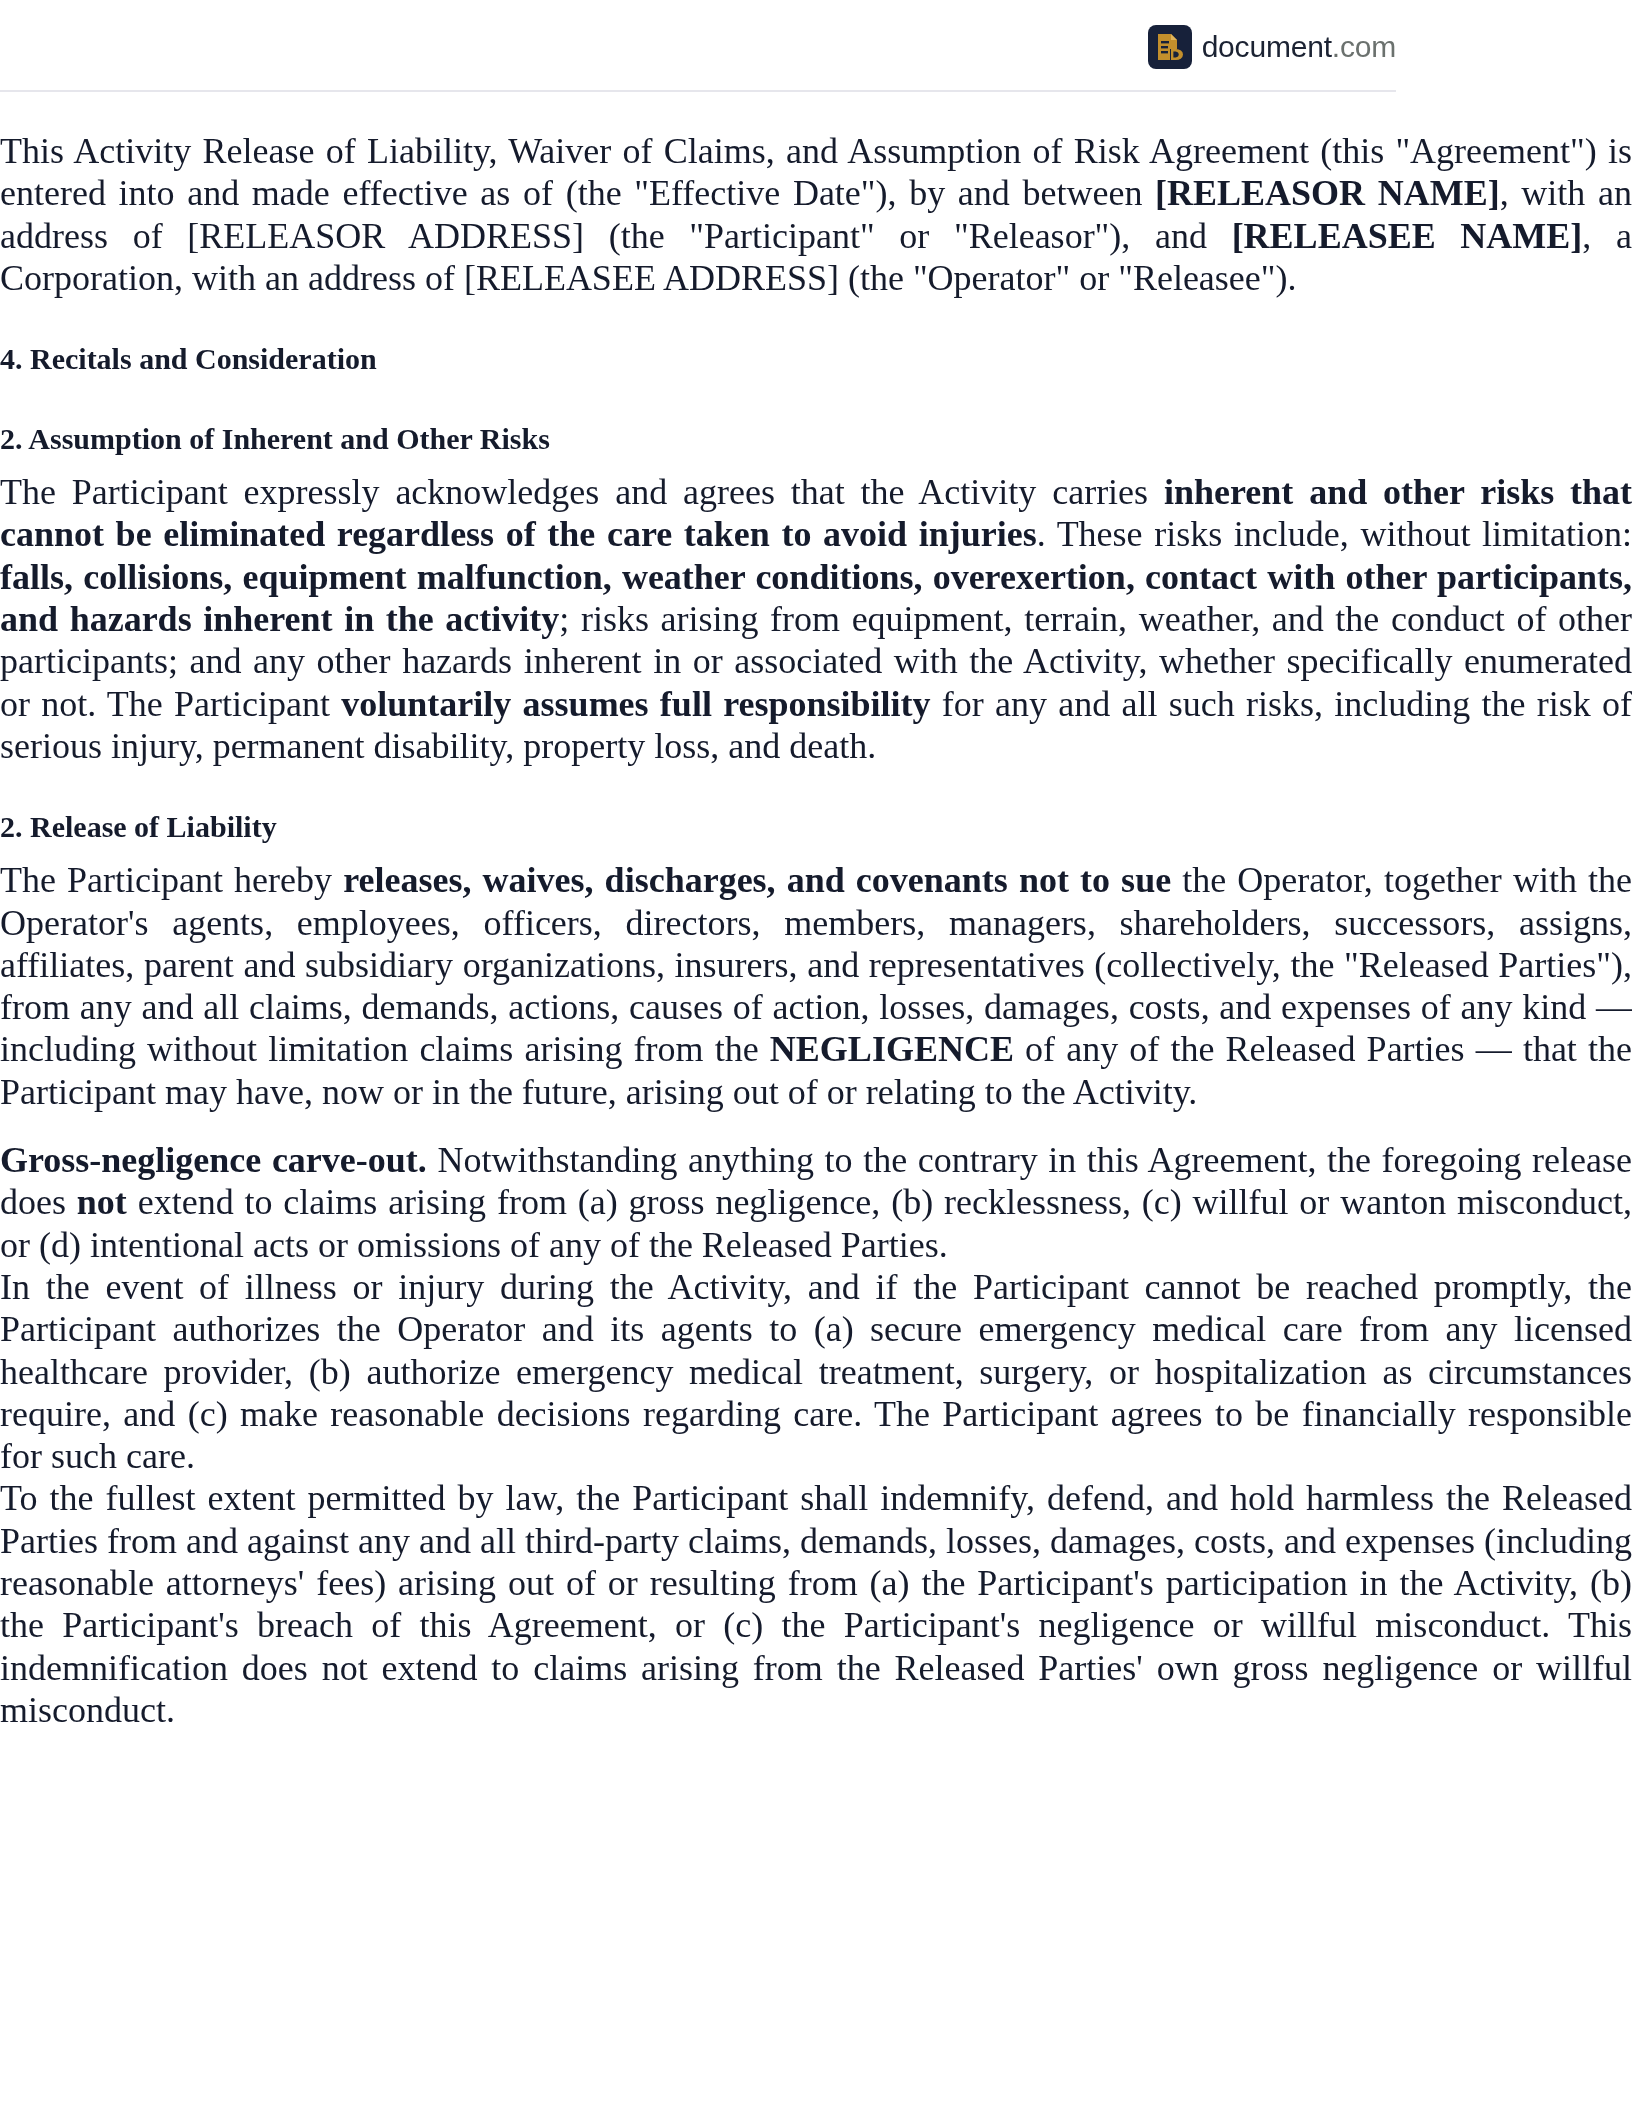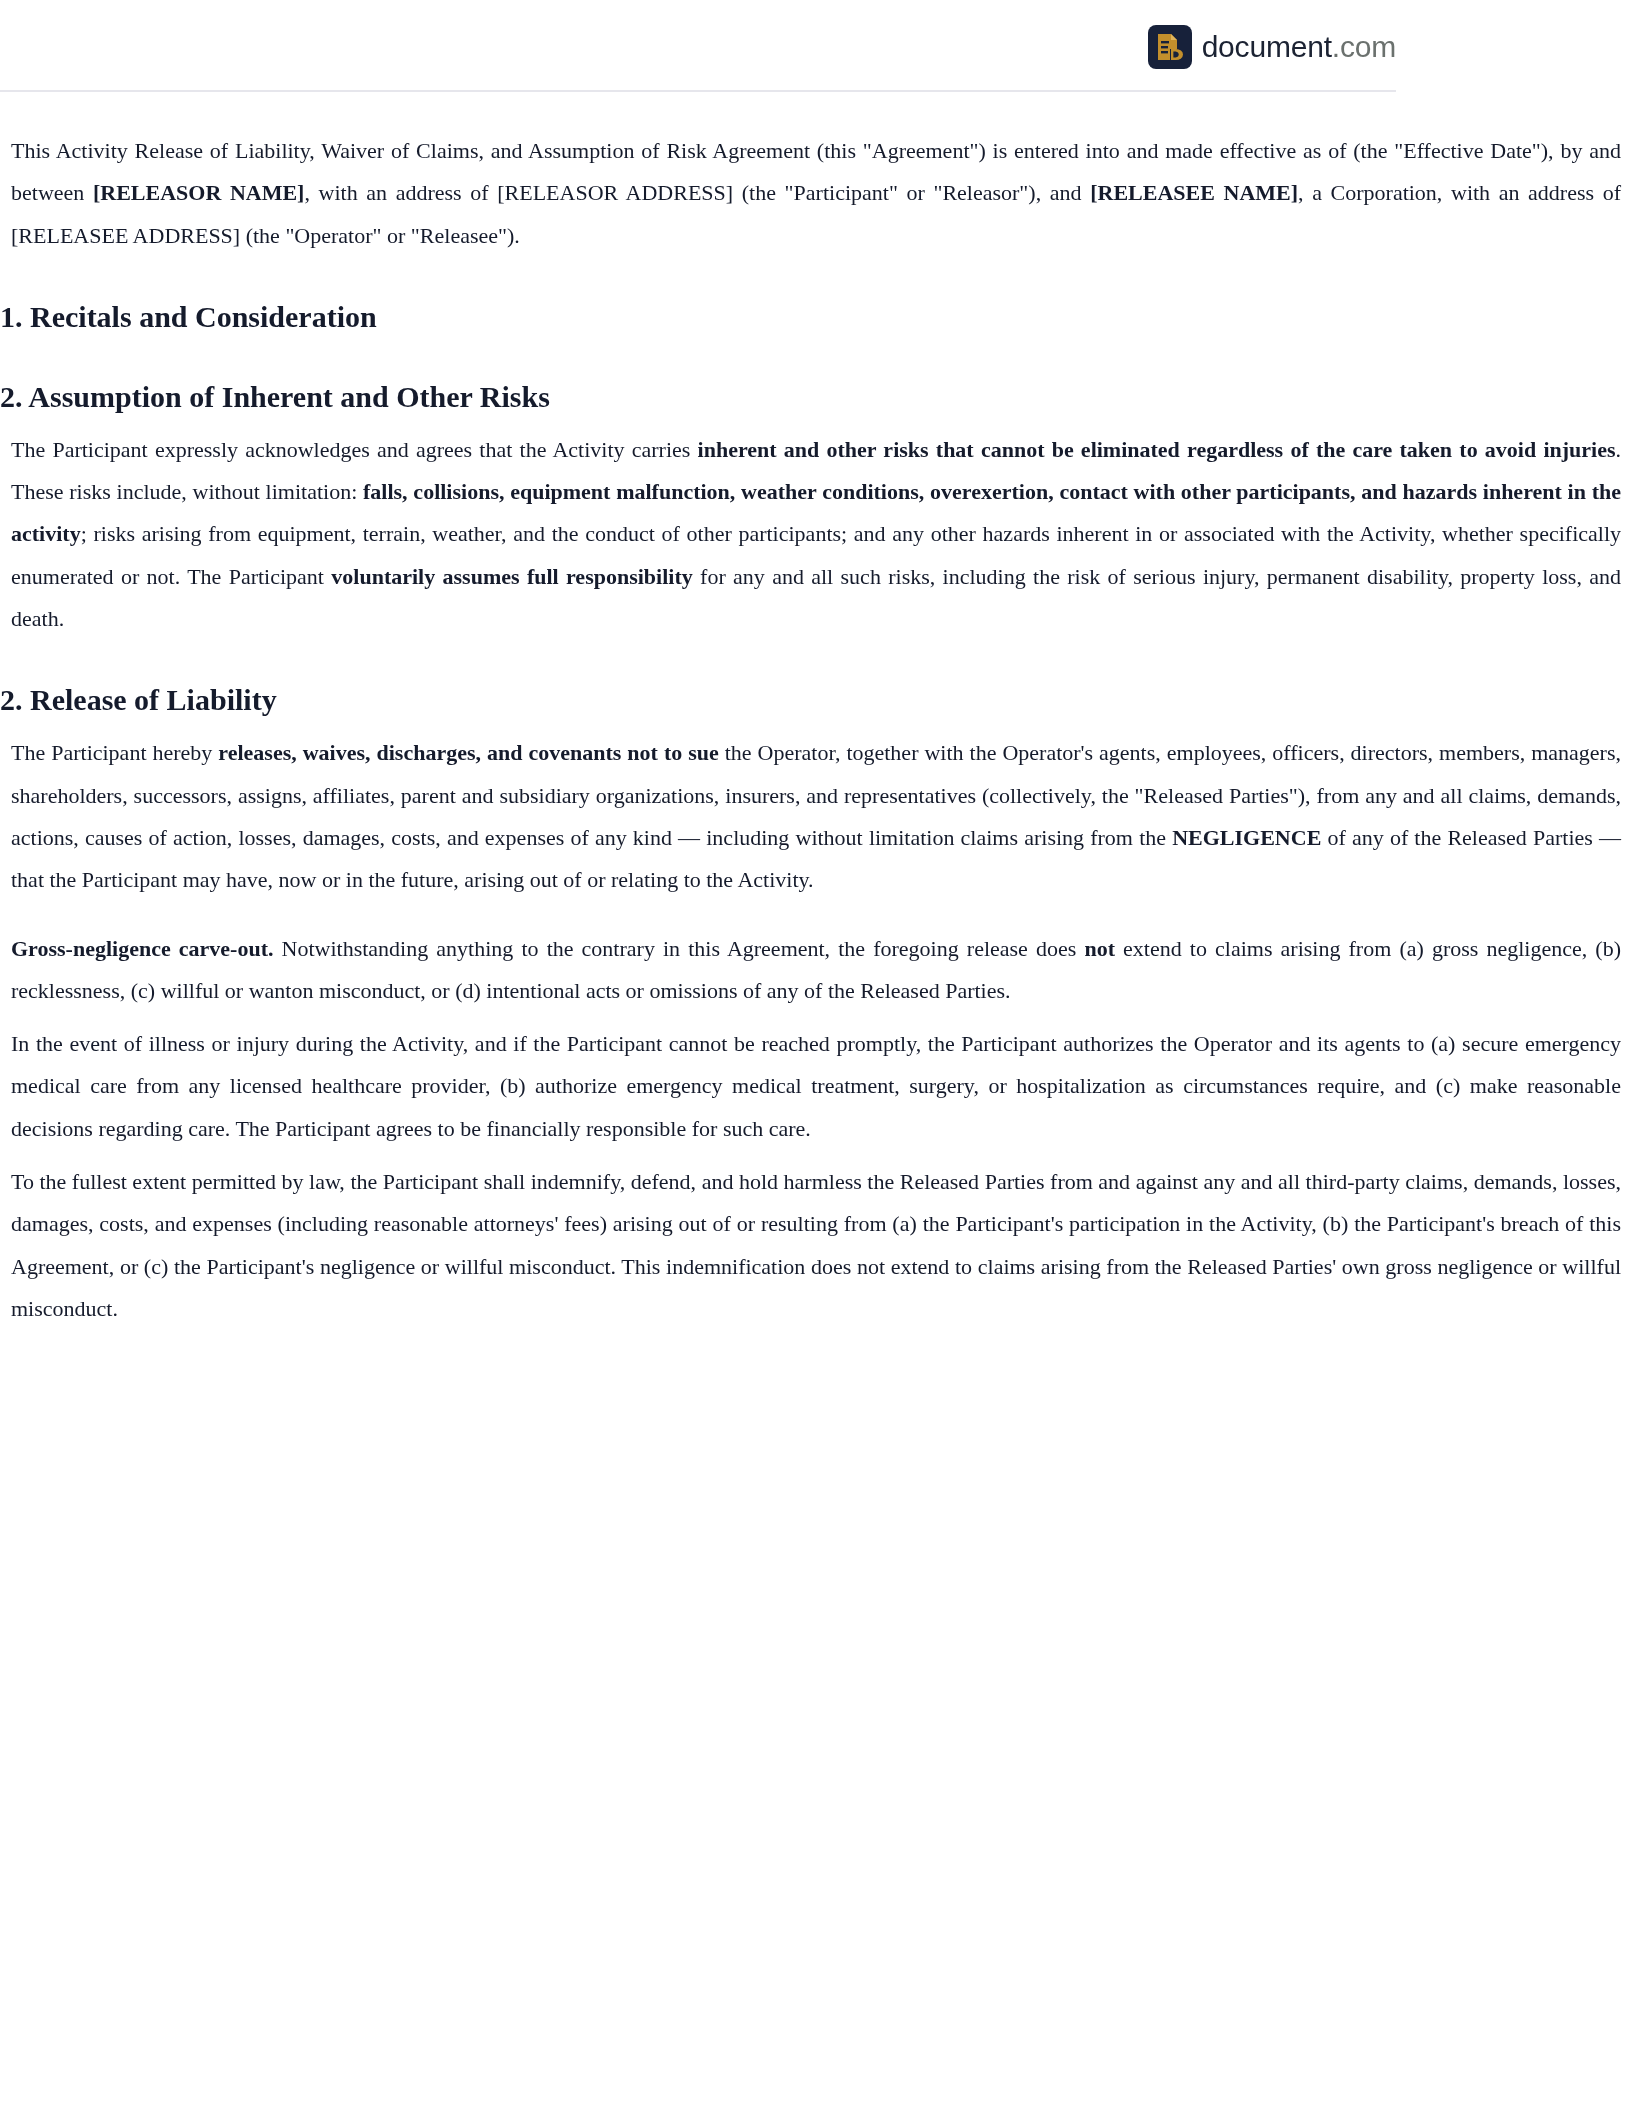--- a/index.html
+++ b/index.html
@@ -61,22 +61,22 @@
     .doc-title {
       text-align: center;
       font-weight: bold;
       font-size: 49px;
       letter-spacing: 0.3px;
       margin: 22px 0 0 0;
       line-height: 56px;
       color: #151b2c;
     }
     p {
-      margin: 11px;
-      font-size: 22px;
+      margin: 0;
+      font-size: 36px;
       line-height: 42.3px;
       text-align: justify;
       text-align-last: left;
     }
     h2 {
       margin: 0;
       font-size: 30px;
       font-weight: bold;
       line-height: 40px;
       color: #151b2c;
@@ -103,21 +103,21 @@
       </svg>
     </div>
     <span class="brand-text"><span class="brand-name">document</span><span class="brand-tld">.com</span></span>
   </div>
 </div>
 
 <div class="doc">
 
   <p class="intro"><span>This Activity Release of Liability, Waiver of Claims, and Assumption of Risk Agreement (this "Agreement") is entered into and made effective as of (the "Effective Date"), by and between </span><b>[RELEASOR NAME]</b><span>, with an address of [RELEASOR ADDRESS] (the "Participant" or "Releasor"), and </span><b>[RELEASEE NAME]</b><span>, a Corporation, with an address of [RELEASEE ADDRESS] (the "Operator" or "Releasee").</span></p>
 
-  <h2 class="sec-head">1. Recitals and Consideration</h2>
+  <h2 class="sec-head">4. Recitals and Consideration</h2>
 
   <h2 class="sec-head">2. Assumption of Inherent and Other Risks</h2>
   <p><span>The Participant expressly acknowledges and agrees that the Activity carries </span><b>inherent and other risks that cannot be eliminated regardless of the care taken to avoid injuries</b><span>. These risks include, without limitation: </span><b>falls, collisions, equipment malfunction, weather conditions, overexertion, contact with other participants, and hazards inherent in the activity</b><span>; risks arising from equipment, terrain, weather, and the conduct of other participants; and any other hazards inherent in or associated with the Activity, whether specifically enumerated or not. The Participant </span><b>voluntarily assumes full responsibility</b><span> for any and all such risks, including the risk of serious injury, permanent disability, property loss, and death.</span></p>
 
   <h2 class="sec-head">2. Release of Liability</h2>
   <p><span>The Participant hereby </span><b>releases, waives, discharges, and covenants not to sue</b><span> the Operator, together with the Operator's agents, employees, officers, directors, members, managers, shareholders, successors, assigns, affiliates, parent and subsidiary organizations, insurers, and representatives (collectively, the "Released Parties"), from any and all claims, demands, actions, causes of action, losses, damages, costs, and expenses of any kind — including without limitation claims arising from the </span><b>NEGLIGENCE</b><span> of any of the Released Parties — that the Participant may have, now or in the future, arising out of or relating to the Activity.</span></p>
   <p class="para-gap"><b>Gross-negligence carve-out.</b><span> Notwithstanding anything to the contrary in this Agreement, the foregoing release does </span><b>not</b><span> extend to claims arising from (a) gross negligence, (b) recklessness, (c) willful or wanton misconduct, or (d) intentional acts or omissions of any of the Released Parties.</span></p>
 
   <p>In the event of illness or injury during the Activity, and if the Participant cannot be reached promptly, the Participant authorizes the Operator and its agents to (a) secure emergency medical care from any licensed healthcare provider, (b) authorize emergency medical treatment, surgery, or hospitalization as circumstances require, and (c) make reasonable decisions regarding care. The Participant agrees to be financially responsible for such care.</p>
 

